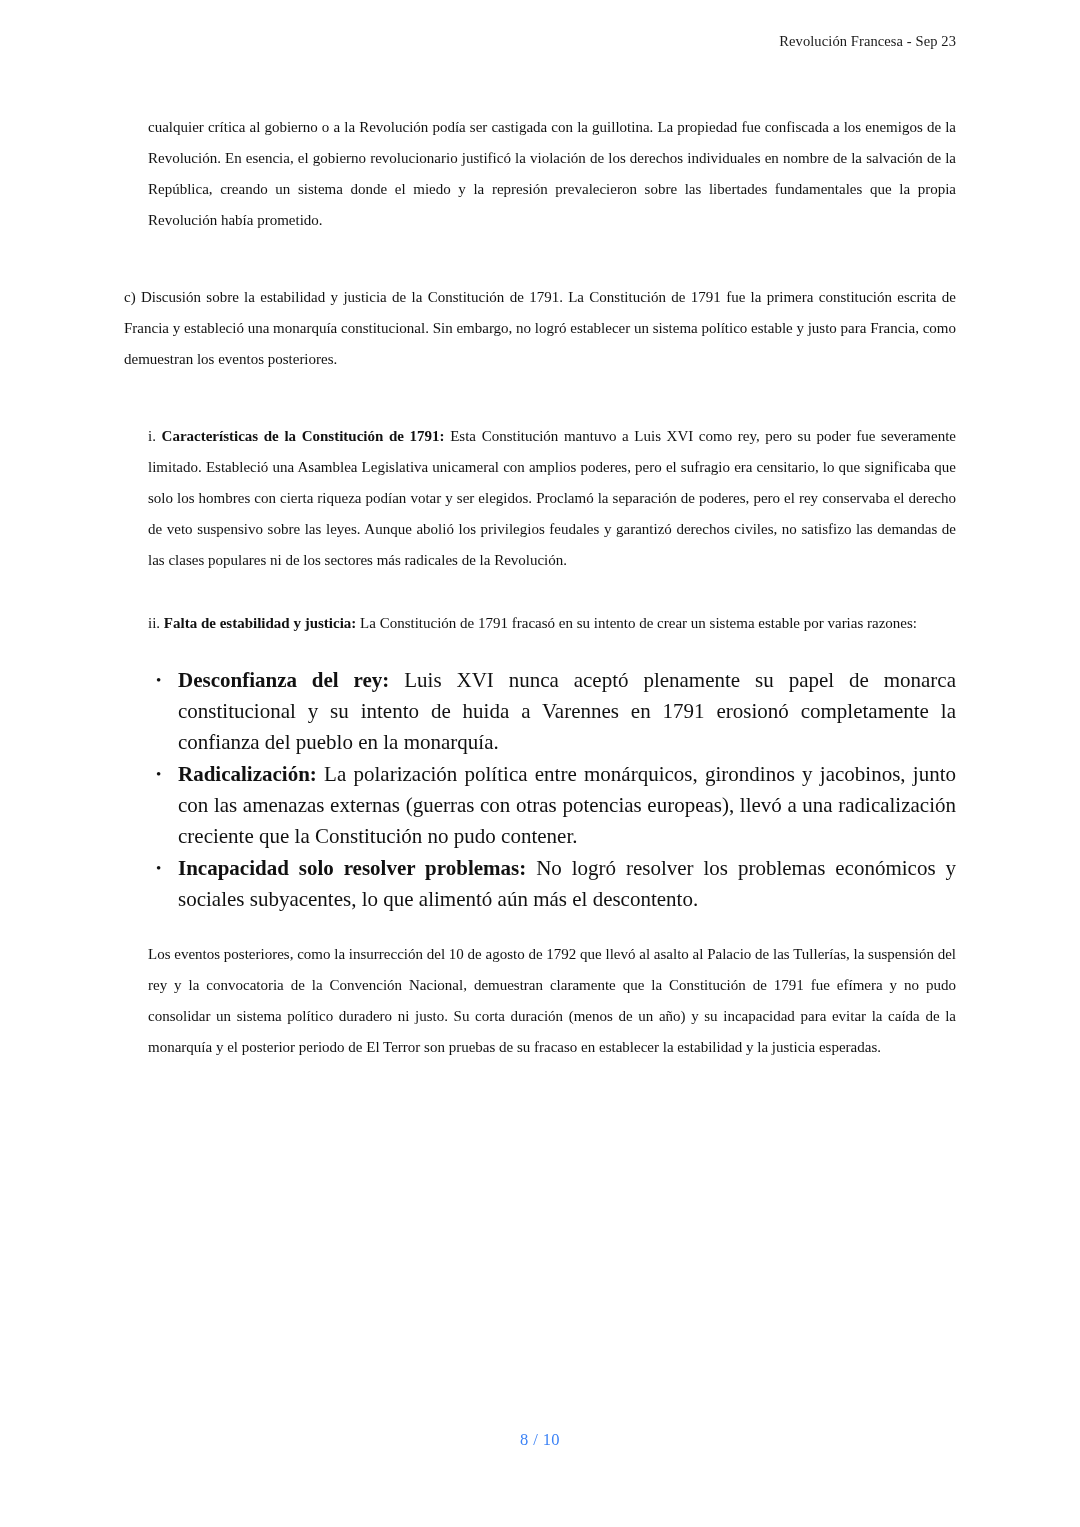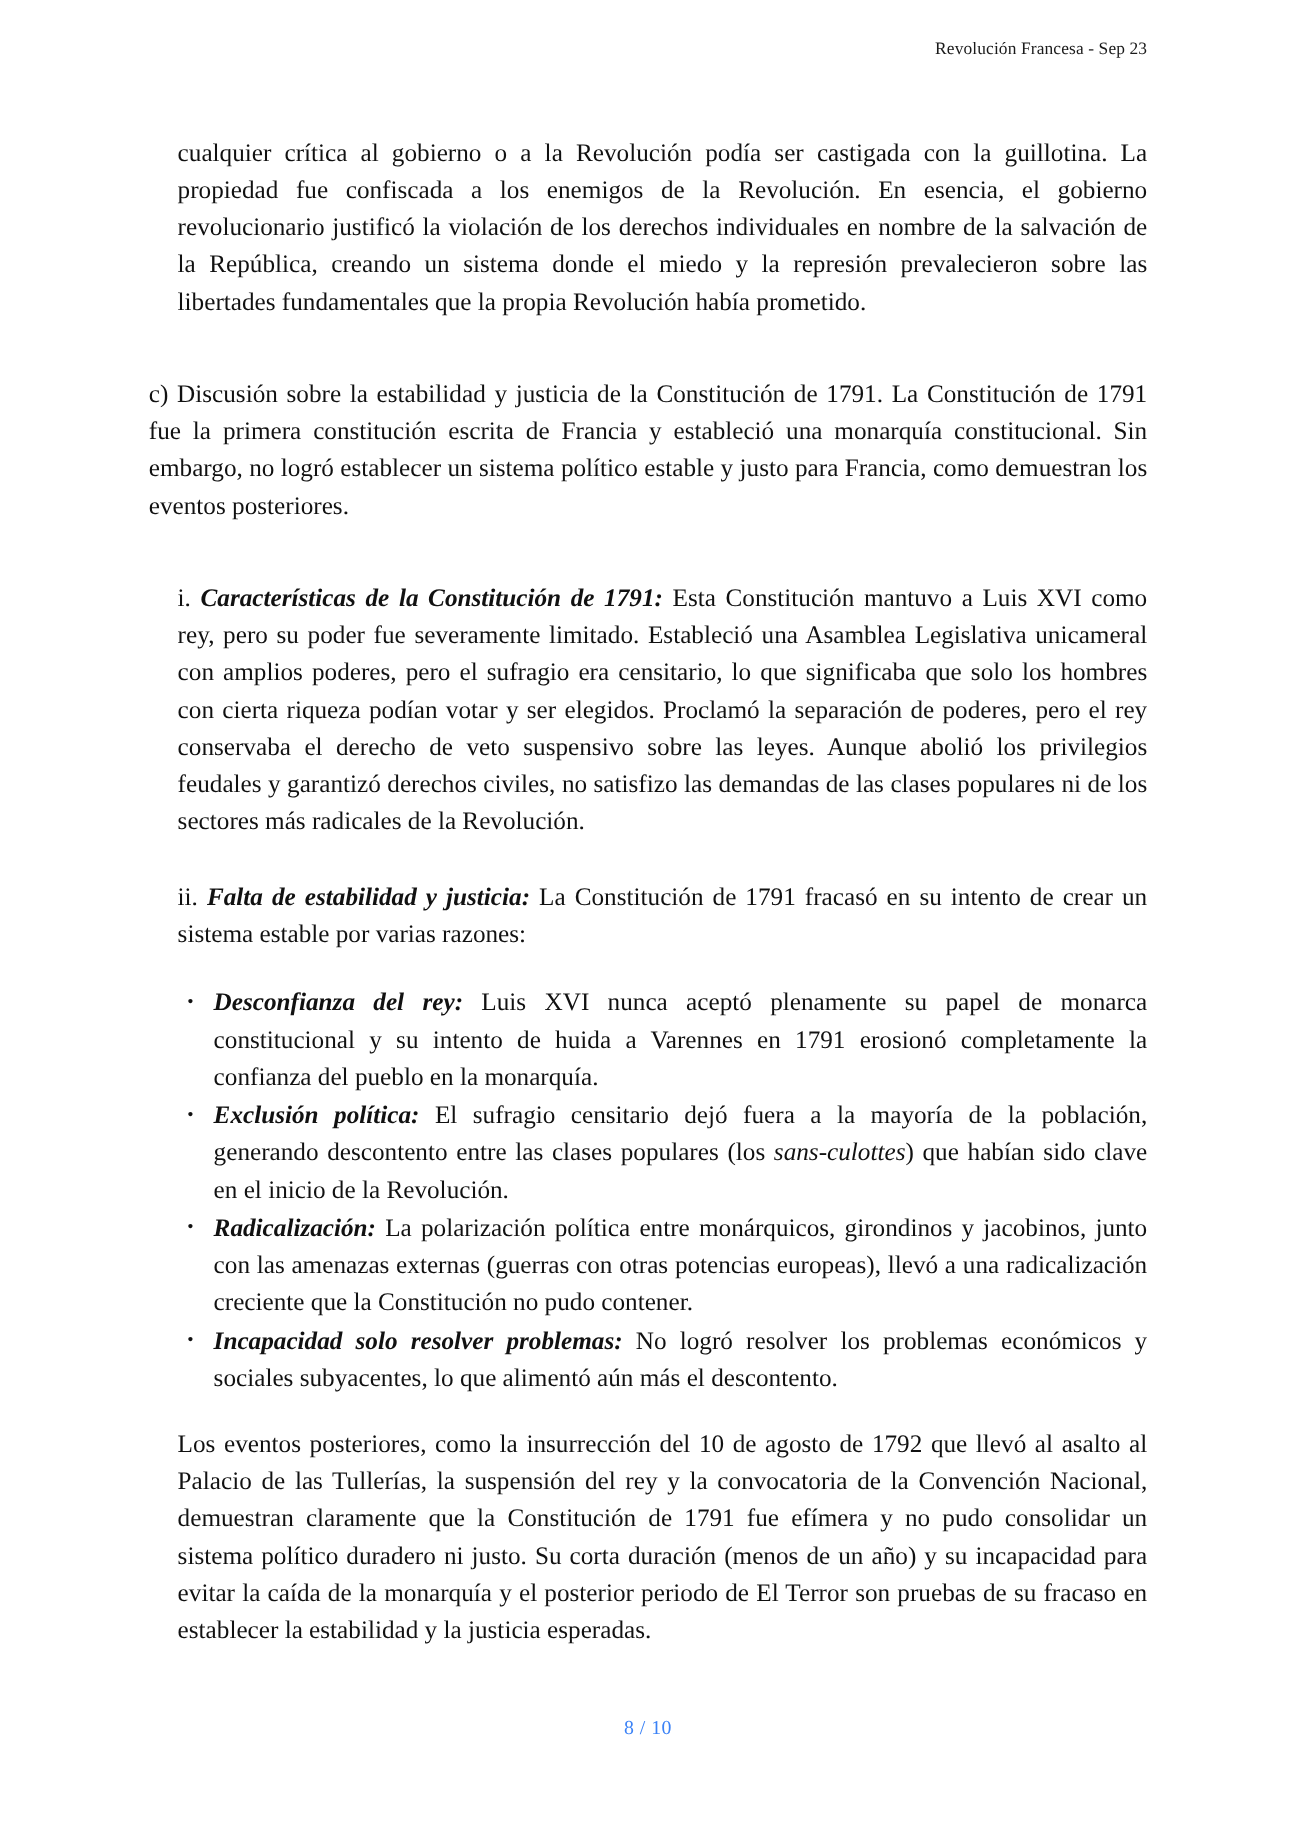--- a/index.html
+++ b/index.html
@@ -32,21 +32,21 @@
     letter-spacing: 0.1px;
   }
   .content {
     position: absolute;
     left: 124px;
     top: 112px;
     width: 832px;
   }
   p {
     margin: 0;
-    font-size: 21px;
+    font-size: 15px;
     line-height: 31px;
     text-align: justify;
     text-justify: inter-word;
     hyphens: none;
   }
   .para-indented {
     margin-left: 24px;
     width: 808px;
   }
   .block-gap-lg { margin-top: 46px; }
@@ -70,21 +70,21 @@
     margin-bottom: 1px;
   }
   ul.bullets li::before {
     content: "•";
     position: absolute;
     left: 8px;
     top: 0;
     font-size: 15px;
     line-height: 31px;
   }
-  b, .b { font-weight: bold; font-style: italic; }
+  b, .b { font-weight: bold; }
   i, .i { font-style: italic; }
 
   .footer-pagenum {
     position: absolute;
     left: 0;
     right: 0;
     top: 1430px;
     text-align: center;
     font-size: 16.5px;
     color: #3b82f6;
@@ -115,25 +115,20 @@
       <b>Falta de estabilidad y justicia:</b>
       <span>La Constitución de 1791 fracasó en su intento de crear un sistema estable por varias razones:</span>
     </p>
 
     <ul class="bullets">
       <li>
         <b>Desconfianza del rey:</b>
         <span>Luis XVI nunca aceptó plenamente su papel de monarca constitucional y su intento de huida a Varennes en 1791 erosionó completamente la confianza del pueblo en la monarquía.</span>
       </li>
       <li>
-        <b>Exclusión política:</b>
-        <span>El sufragio censitario dejó fuera a la mayoría de la población, generando descontento entre las clases populares (los</span>
-        <i>sans-culottes</i><span>) que habían sido clave en el inicio de la Revolución.</span>
-      </li>
-      <li>
         <b>Radicalización:</b>
         <span>La polarización política entre monárquicos, girondinos y jacobinos, junto con las amenazas externas (guerras con otras potencias europeas), llevó a una radicalización creciente que la Constitución no pudo contener.</span>
       </li>
       <li>
         <b>Incapacidad solo resolver problemas:</b>
         <span>No logró resolver los problemas económicos y sociales subyacentes, lo que alimentó aún más el descontento.</span>
       </li>
     </ul>
 
     <p class="para-indented block-gap-sm">Los eventos posteriores, como la insurrección del 10 de agosto de 1792 que llevó al asalto al Palacio de las Tullerías, la suspensión del rey y la convocatoria de la Convención Nacional, demuestran claramente que la Constitución de 1791 fue efímera y no pudo consolidar un sistema político duradero ni justo. Su corta duración (menos de un año) y su incapacidad para evitar la caída de la monarquía y el posterior periodo de El Terror son pruebas de su fracaso en establecer la estabilidad y la justicia esperadas.</p>

